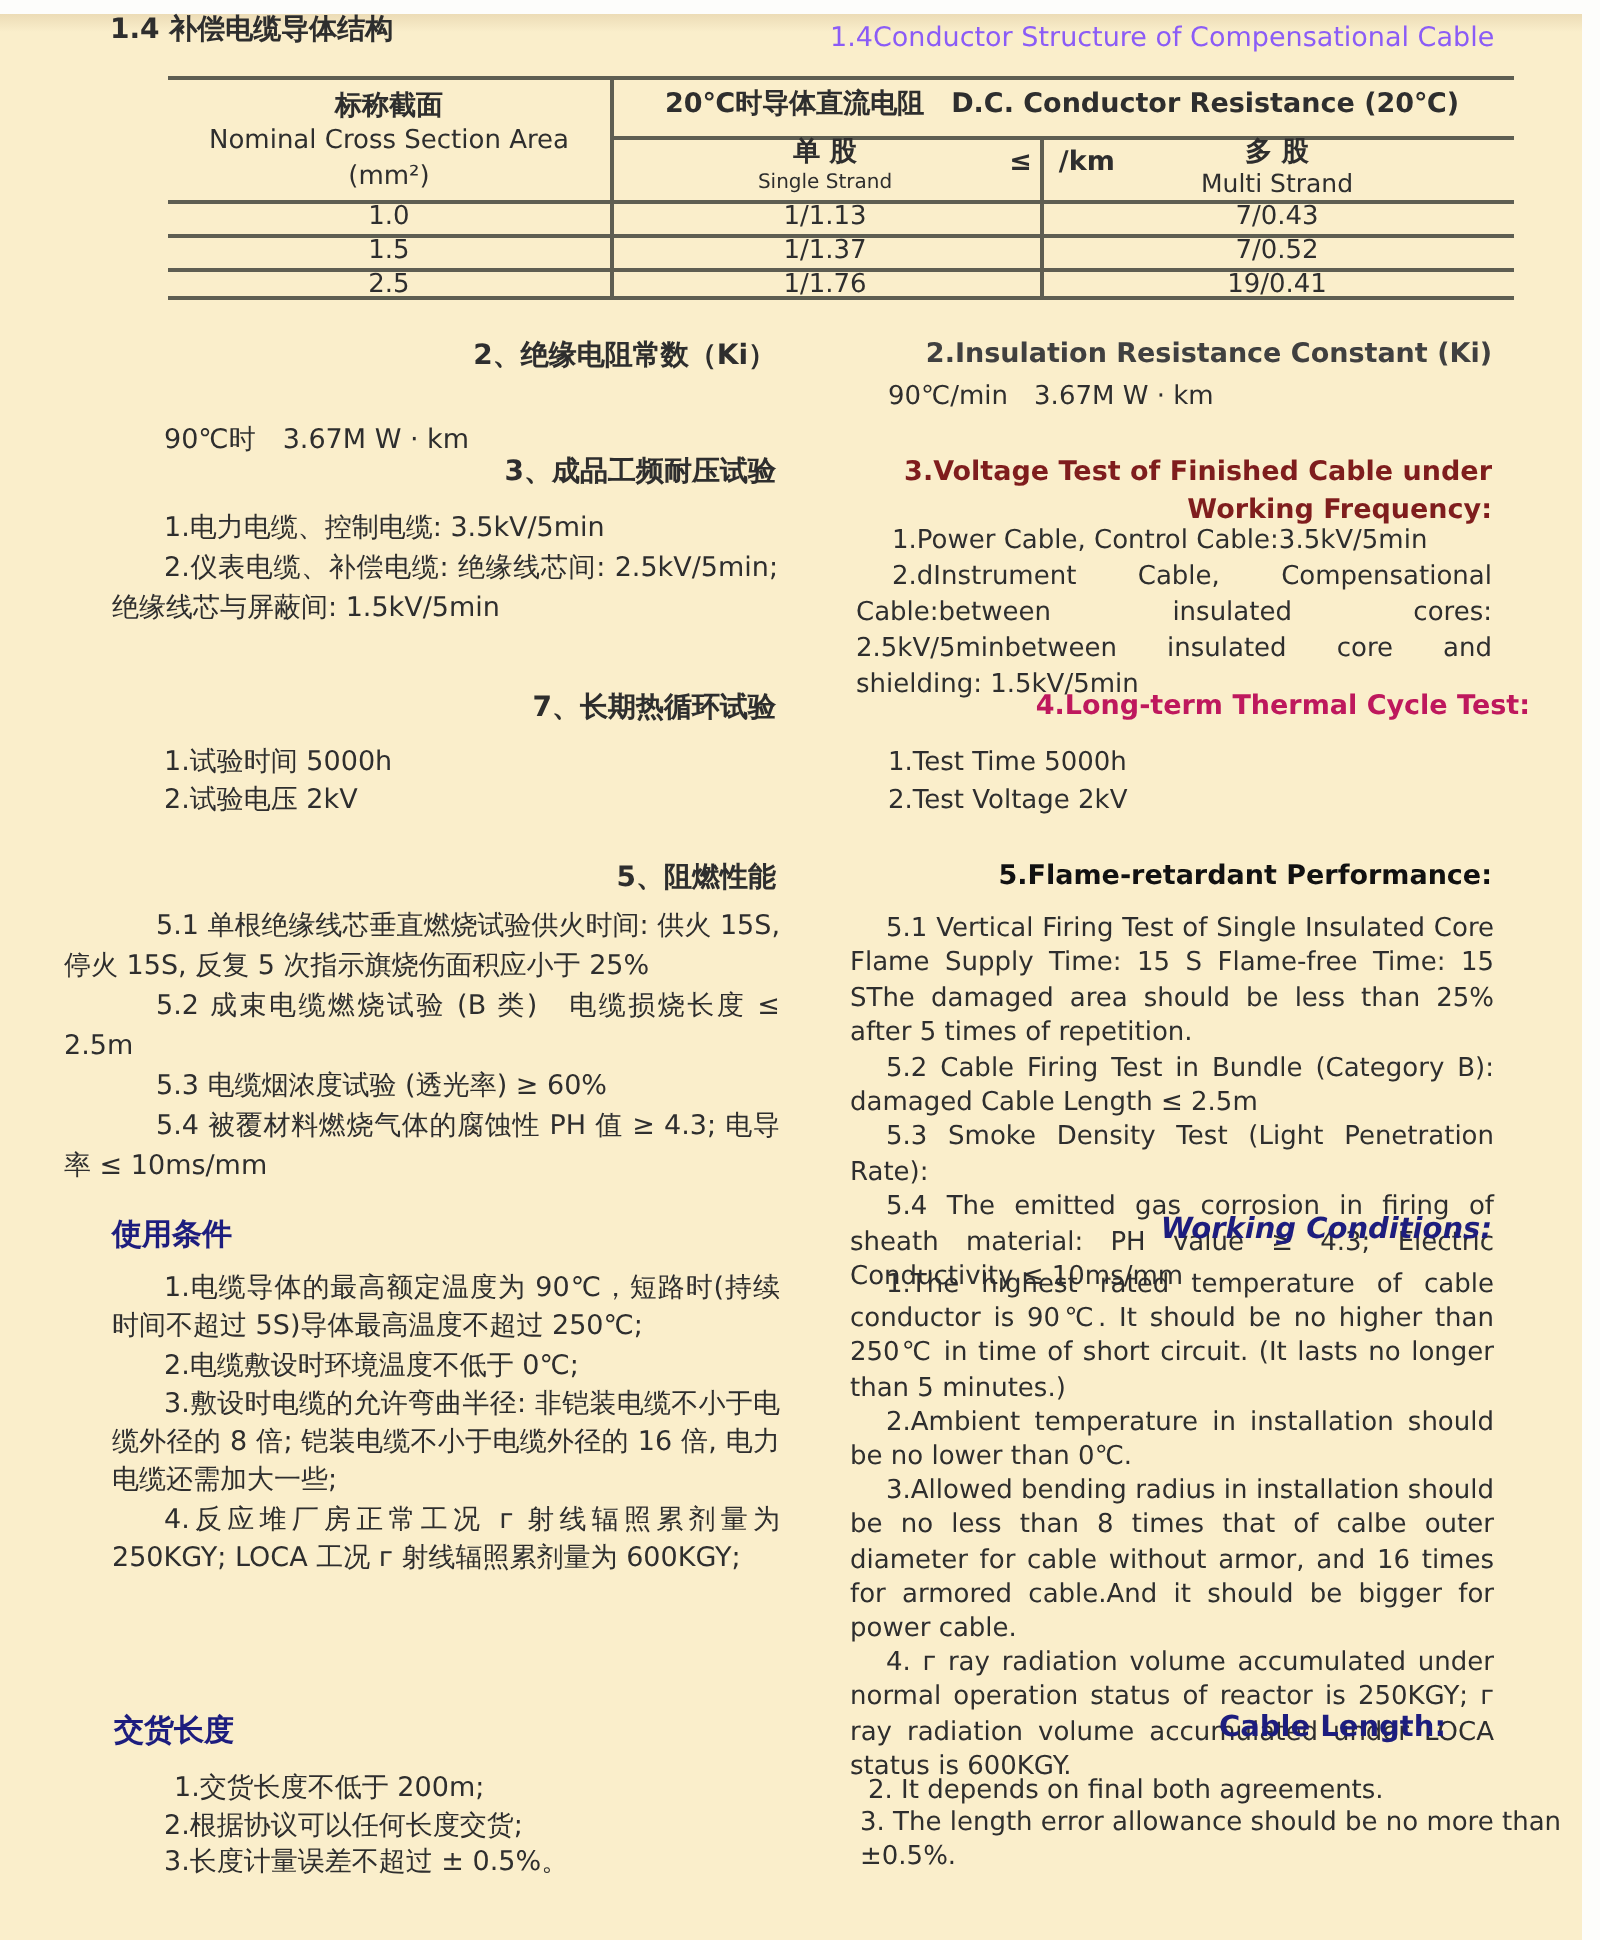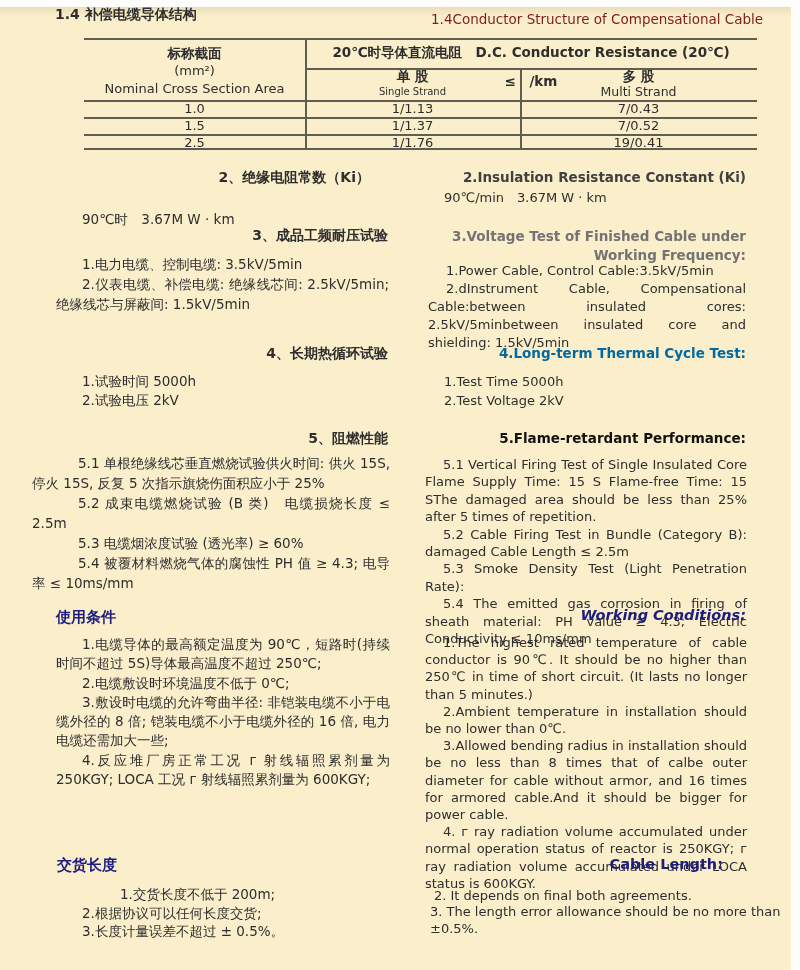--- a/index.html
+++ b/index.html
@@ -34,38 +34,38 @@
   .trow .c1{width:221px;}
   .trow .c2{width:215px;}
   .trow .c3{width:237px;}
 </style>
 </head>
 <body>
 
 <div class="page"></div>
 
 <div class="abs zh b" style="left:55px;top:6px;font-size:14px;">1.4 补偿电缆导体结构</div>
-<div class="abs en" style="left:415px;top:11px;font-size:13.5px;color:#7f1d1d;margin-left:16px;">1.4Conductor Structure of Compensational Cable</div>
+<div class="abs en" style="left:415px;top:11px;font-size:13.5px;color:#8b5cf6;">1.4Conductor Structure of Compensational Cable</div>
 
 <div class="tbl">
 
   <div class="hline" style="left:0;top:0;width:673px;"></div>
   <div class="hline" style="left:221px;top:30px;width:452px;"></div>
   <div class="hline" style="left:0;top:62px;width:673px;"></div>
   <div class="hline" style="left:0;top:79px;width:673px;"></div>
   <div class="hline" style="left:0;top:96px;width:673px;"></div>
   <div class="hline" style="left:0;top:110px;width:673px;"></div>
 
   <div class="vline" style="left:221px;top:0;height:112px;"></div>
   <div class="vline" style="left:436px;top:30px;height:82px;"></div>
 
   <div class="cell" style="left:0;top:6px;width:221px;">
     <p class="zh" style="font-weight:600;line-height:18px;">标称截面</p>
+    <p class="en" style="line-height:18px;">Nominal Cross Section Area</p>
     <p class="en" style="line-height:18px;">(mm²)</p>
-    <p class="en" style="line-height:18px;">Nominal Cross Section Area</p>
   </div>
   <div class="cell" style="left:221px;top:0;width:452px;height:30px;line-height:29px;font-size:13.5px;font-weight:600;">20℃时导体直流电阻　D.C. Conductor Resistance (20℃) ≤　/km</div>
   <div class="cell" style="left:221px;top:31px;width:215px;">
     <p class="zh" style="font-weight:600;line-height:15px;">单 股</p>
     <p class="en" style="font-size:10px;line-height:15px;">Single Strand</p>
   </div>
   <div class="cell" style="left:436px;top:31px;width:237px;">
     <p class="zh" style="font-weight:600;line-height:15px;">多 股</p>
     <p class="en" style="font-size:12.5px;line-height:15px;">Multi Strand</p>
   </div>
@@ -80,38 +80,38 @@
     <div class="c2">1/1.37</div>
     <div class="c3">7/0.52</div>
   </div>
   <div class="trow" style="top:96px;height:16px;">
     <div class="c1">2.5</div>
     <div class="c2">1/1.76</div>
     <div class="c3">19/0.41</div>
   </div>
 </div>
 
-<div class="abs zh b tr" style="left:12px;top:169px;width:358px;font-size:14px;">2、绝缘电阻常数（Ki）</div>
+<div class="abs zh b tr" style="left:30px;top:169px;width:358px;font-size:14px;">2、绝缘电阻常数（Ki）</div>
 <div class="abs en b tr" style="left:428px;top:169px;width:318px;font-size:13.5px;color:#404040;">2.Insulation Resistance Constant (Ki)</div>
 <div class="abs zh" style="left:82px;top:176px;margin-top:35px;">90℃时　3.67M W · km</div>
 <div class="abs en" style="left:444px;top:189px;">90℃/min　3.67M W · km</div>
 
 <div class="abs zh b tr" style="left:30px;top:227px;width:358px;font-size:14px;">3、成品工频耐压试验</div>
-<div class="abs en b tr" style="left:428px;top:227px;width:318px;font-size:13.5px;line-height:19px;color:#737373;">3.Voltage Test of Finished Cable under Working Frequency:</div>
+<div class="abs en b tr" style="left:428px;top:227px;width:318px;font-size:13.5px;line-height:19px;color:#7f1d1d;">3.Voltage Test of Finished Cable under Working Frequency:</div>
 <div class="abs zh just" style="left:56px;top:254px;width:333px;line-height:20px;">
   <p class="ind26">1.电力电缆、控制电缆: 3.5kV/5min</p>
   <p class="ind26">2.仪表电缆、补偿电缆: 绝缘线芯间: 2.5kV/5min; 绝缘线芯与屏蔽间: 1.5kV/5min</p>
 </div>
 <div class="abs en just" style="left:428px;top:262px;width:318px;line-height:18px;">
   <p class="ind18">1.Power Cable, Control Cable:3.5kV/5min</p>
   <p class="ind18">2.dInstrument Cable, Compensational Cable:between insulated cores: 2.5kV/5minbetween insulated core and shielding: 1.5kV/5min</p>
 </div>
 
-<div class="abs zh b tr" style="left:30px;top:345px;width:358px;font-size:14px;">4、长期热循环试验</div>
-<div class="abs en b tr" style="left:428px;top:345px;width:318px;font-size:13.5px;color:#0369a1;">4.Long-term Thermal Cycle Test:</div>
+<div class="abs zh b tr" style="left:30px;top:345px;width:358px;font-size:14px;">7、长期热循环试验</div>
+<div class="abs en b tr" style="left:447px;top:345px;width:318px;font-size:13.5px;color:#be185d;">4.Long-term Thermal Cycle Test:</div>
 <div class="abs zh" style="left:82px;top:372px;line-height:19px;">
   <p>1.试验时间 5000h</p>
   <p>2.试验电压 2kV</p>
 </div>
 <div class="abs en" style="left:444px;top:372px;line-height:19px;">
   <p>1.Test Time 5000h</p>
   <p>2.Test Voltage 2kV</p>
 </div>
 
 <div class="abs zh b tr" style="left:30px;top:430px;width:358px;font-size:14px;">5、阻燃性能</div>
@@ -140,20 +140,20 @@
 <div class="abs en just" style="left:425px;top:634px;width:322px;line-height:17.2px;">
   <p class="ind18">1.The highest rated temperature of cable conductor is 90℃. It should be no higher than 250℃ in time of short circuit. (It lasts no longer than 5 minutes.)</p>
   <p class="ind18">2.Ambient temperature in installation should be no lower than 0℃.</p>
   <p class="ind18">3.Allowed bending radius in installation should be no less than 8 times that of calbe outer diameter for cable without armor, and 16 times for armored cable.And it should be bigger for power cable.</p>
   <p class="ind18">4. г ray radiation volume accumulated under normal operation status of reactor is 250KGY; г ray radiation volume accumulated under LOCA status is 600KGY.</p>
 </div>
 
 <div class="abs zh navy" style="left:57px;top:856px;font-size:15px;">交货长度</div>
 <div class="abs en navy tr" style="left:428px;top:856px;width:295px;font-size:14.5px;">Cable Length:</div>
 <div class="abs zh" style="left:82px;top:885px;line-height:18.5px;">
-  <p style="padding-left:5px;margin-left:33px;">1.交货长度不低于 200m;</p>
+  <p style="padding-left:5px;">1.交货长度不低于 200m;</p>
   <p>2.根据协议可以任何长度交货;</p>
   <p>3.长度计量误差不超过 ± 0.5%。</p>
 </div>
 <div class="abs en" style="left:430px;top:888px;line-height:16.3px;">
   <p style="padding-left:4px;">2. It depends on final both agreements.</p>
   <p>3. The length error allowance should be no more than ±0.5%.</p>
 </div>
 
 </body></html>

